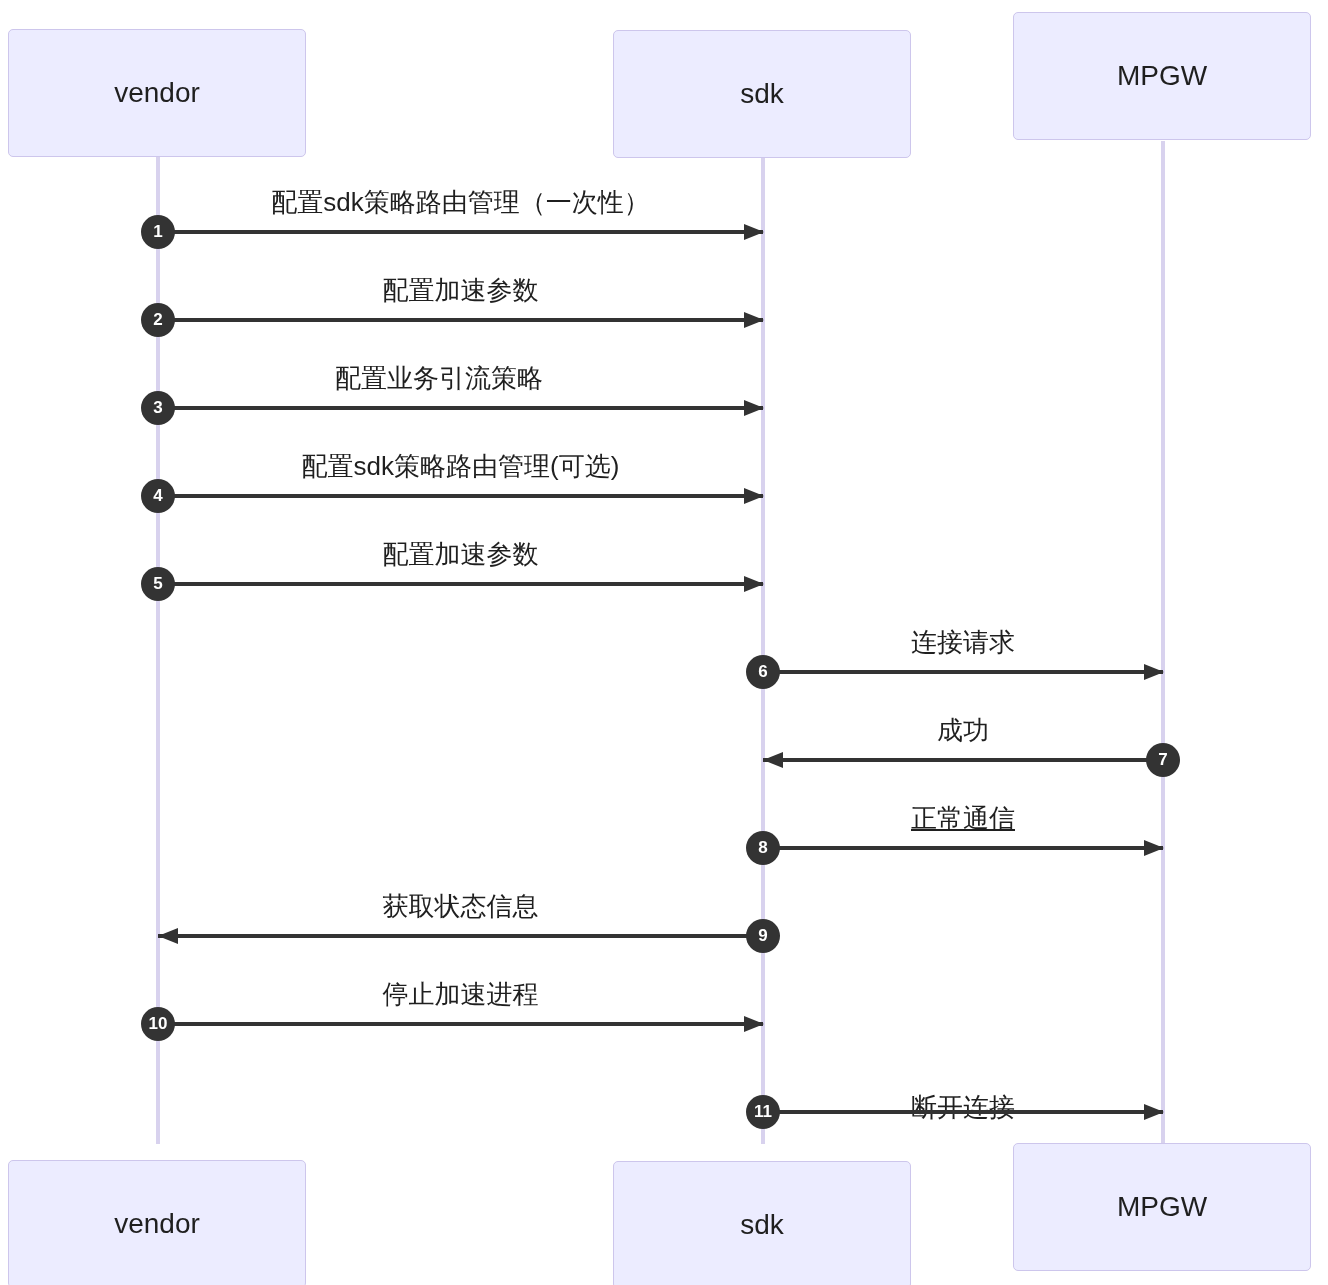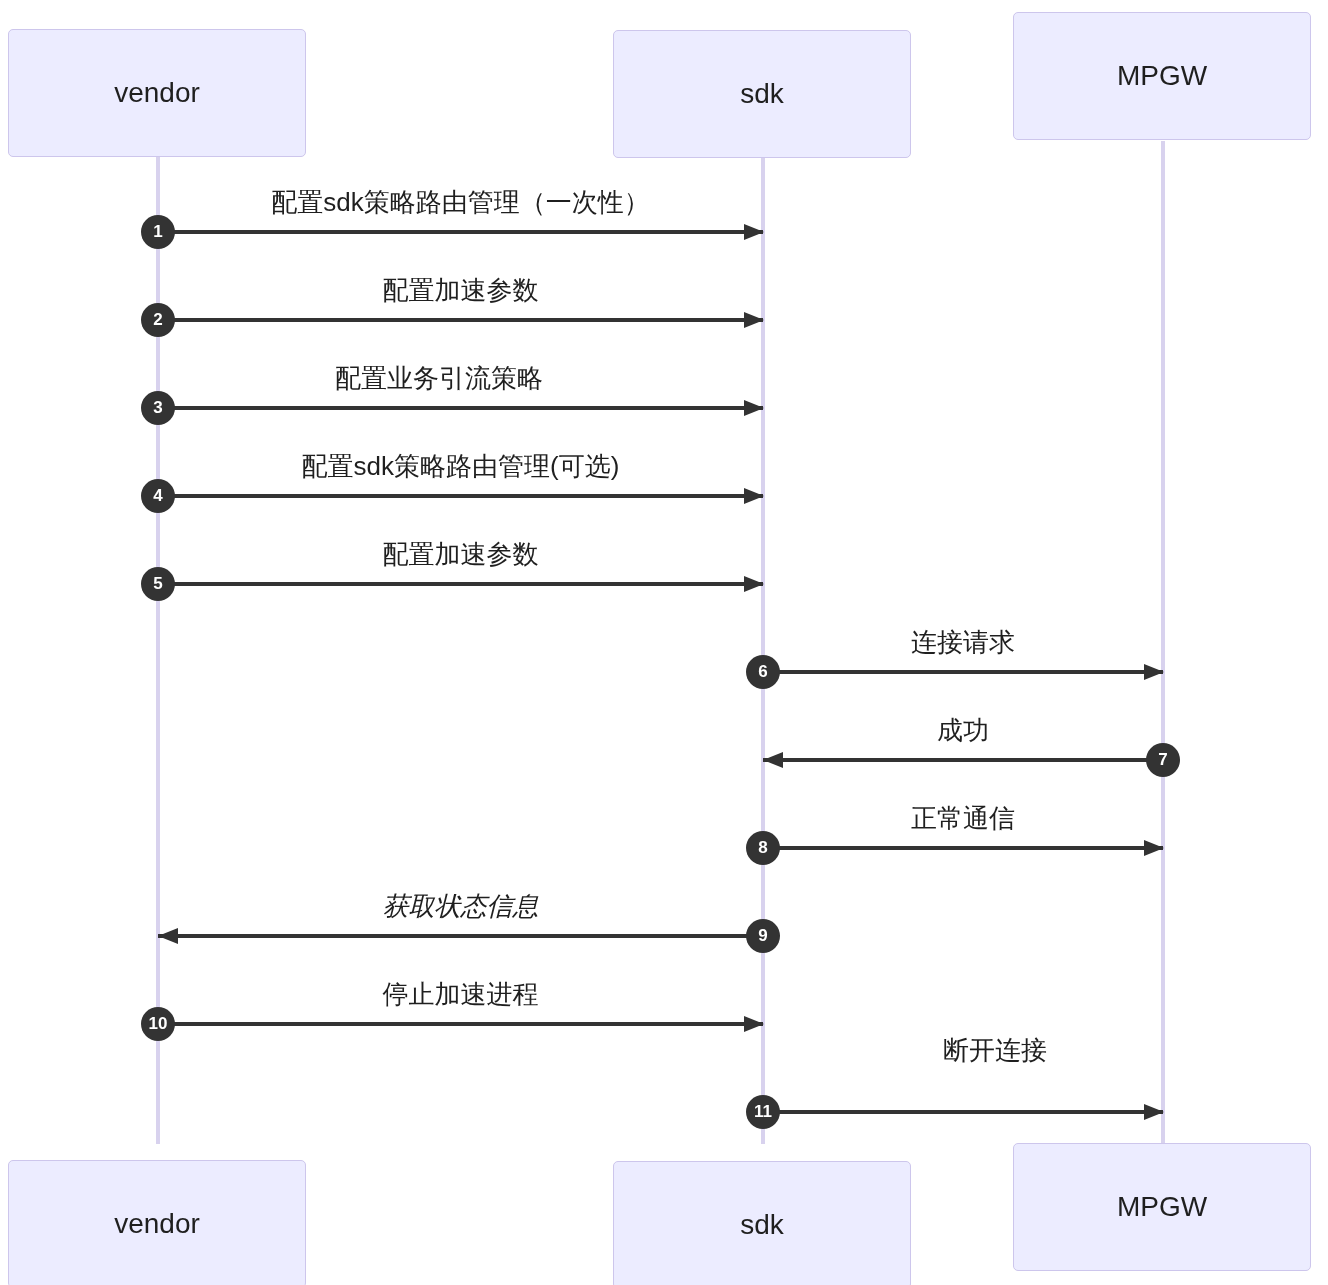--- a/index.html
+++ b/index.html
@@ -141,39 +141,39 @@
         <div class="msg-head right" style="left: 1144px; top: 664px;"></div>
         <div class="msg-number" style="left: 763px; top: 672px;">6</div>
       </div>
       <div class="message">
         <div class="msg-label" style="left: 963px; top: 713px;">成功</div>
         <div class="msg-line" style="left: 763px; top: 758px; width: 400px;"></div>
         <div class="msg-head left" style="left: 763px; top: 752px;"></div>
         <div class="msg-number" style="left: 1163px; top: 760px;">7</div>
       </div>
       <div class="message">
-        <div class="msg-label" style="left: 963px; top: 801px;">正常通信</div>
+        <div class="msg-label" style="left: 963px; top: 801px; text-decoration: underline;">正常通信</div>
         <div class="msg-line" style="left: 763px; top: 846px; width: 400px;"></div>
         <div class="msg-head right" style="left: 1144px; top: 840px;"></div>
         <div class="msg-number" style="left: 763px; top: 848px;">8</div>
       </div>
       <div class="message">
-        <div class="msg-label" style="left: 460.5px; top: 889px; font-style: italic;">获取状态信息</div>
+        <div class="msg-label" style="left: 460.5px; top: 889px;">获取状态信息</div>
         <div class="msg-line" style="left: 158px; top: 934px; width: 605px;"></div>
         <div class="msg-head left" style="left: 158px; top: 928px;"></div>
         <div class="msg-number" style="left: 763px; top: 936px;">9</div>
       </div>
       <div class="message">
         <div class="msg-label" style="left: 460.5px; top: 977px;">停止加速进程</div>
         <div class="msg-line" style="left: 158px; top: 1022px; width: 605px;"></div>
         <div class="msg-head right" style="left: 744px; top: 1016px;"></div>
         <div class="msg-number" style="left: 158px; top: 1024px; text-align: right;">10</div>
       </div>
       <div class="message">
-        <div class="msg-label" style="left: 963px; top: 1033px; margin-left: 32px;">断开连接</div>
+        <div class="msg-label" style="left: 963px; top: 1090px;">断开连接</div>
         <div class="msg-line" style="left: 763px; top: 1110px; width: 400px;"></div>
         <div class="msg-head right" style="left: 1144px; top: 1104px;"></div>
         <div class="msg-number" style="left: 763px; top: 1112px;">11</div>
       </div>
     </div>
 
   <div class="actor-box row-bottom pos-vendor">
     <span>vendor</span>
   </div>
   <div class="actor-box row-bottom pos-sdk">

